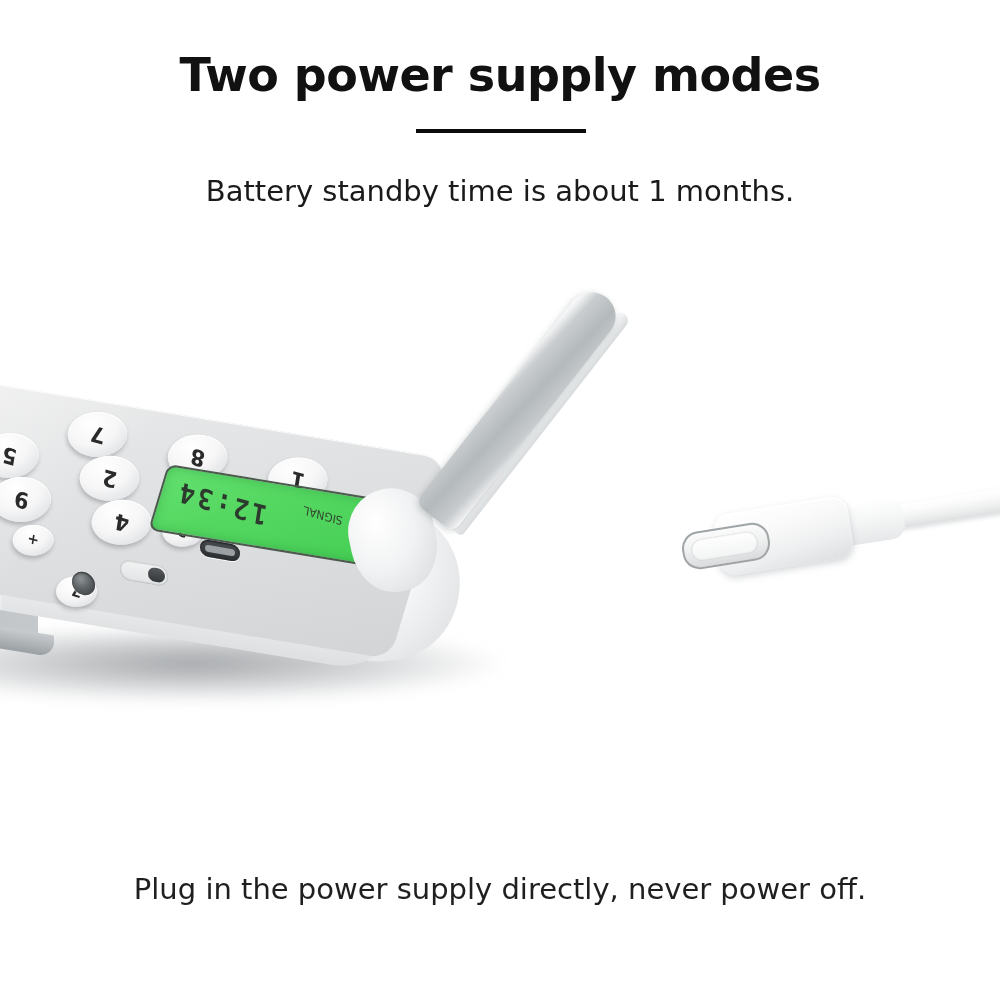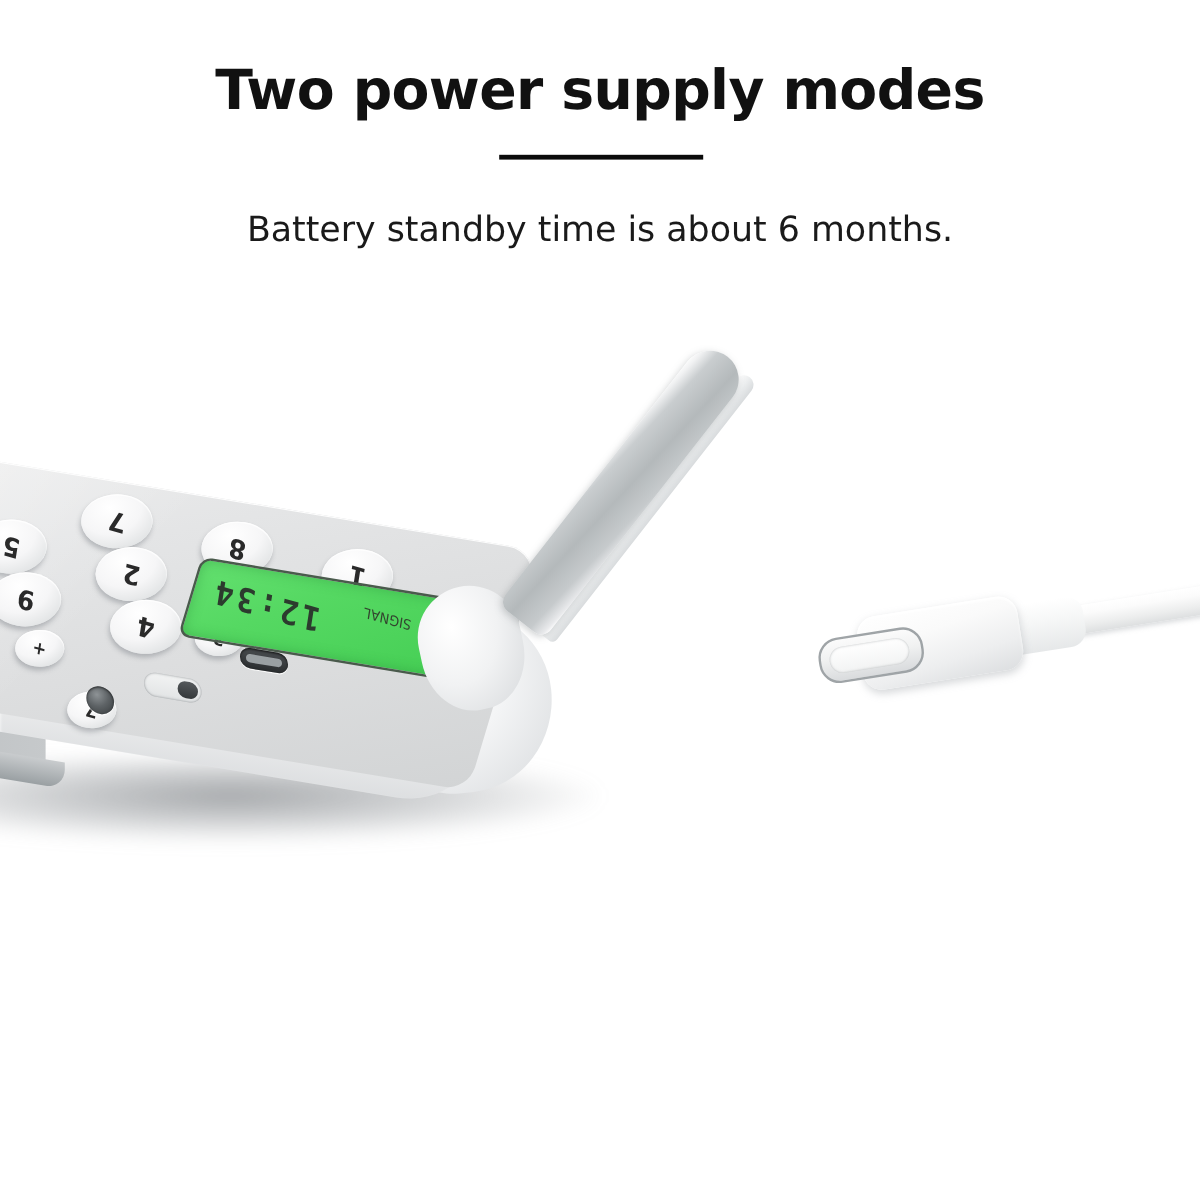--- a/index.html
+++ b/index.html
@@ -389,21 +389,21 @@
     font-family: "DejaVu Sans", sans-serif;
   }
 </style>
 </head>
 <body>
 
 <div id="page">
 
   <div class="heading">Two power supply modes</div>
   <div class="divider"></div>
-  <div class="subtitle">Battery standby time is about 6 months.</div>
+  <div class="subtitle">Battery standby time is about 1 months.</div>
 
   <div class="scene">
 
     <div class="device-shadow"></div>
 
     <div class="device">
 
       <div class="device-side-left"></div>
       <div class="device-rightcap"></div>
       <div class="device-front"></div>
@@ -469,13 +469,14 @@
       <div class="cable-wire"></div>
       <div class="cable-collar"></div>
       <div class="cable-housing"></div>
       <div class="cable-tip">
         <div class="cable-tip-inner"></div>
       </div>
     </div>
 
   </div>
 
+  <div class="footer-caption">Plug in the power supply directly, never power off.</div>
 </div>
 
 </body></html>

